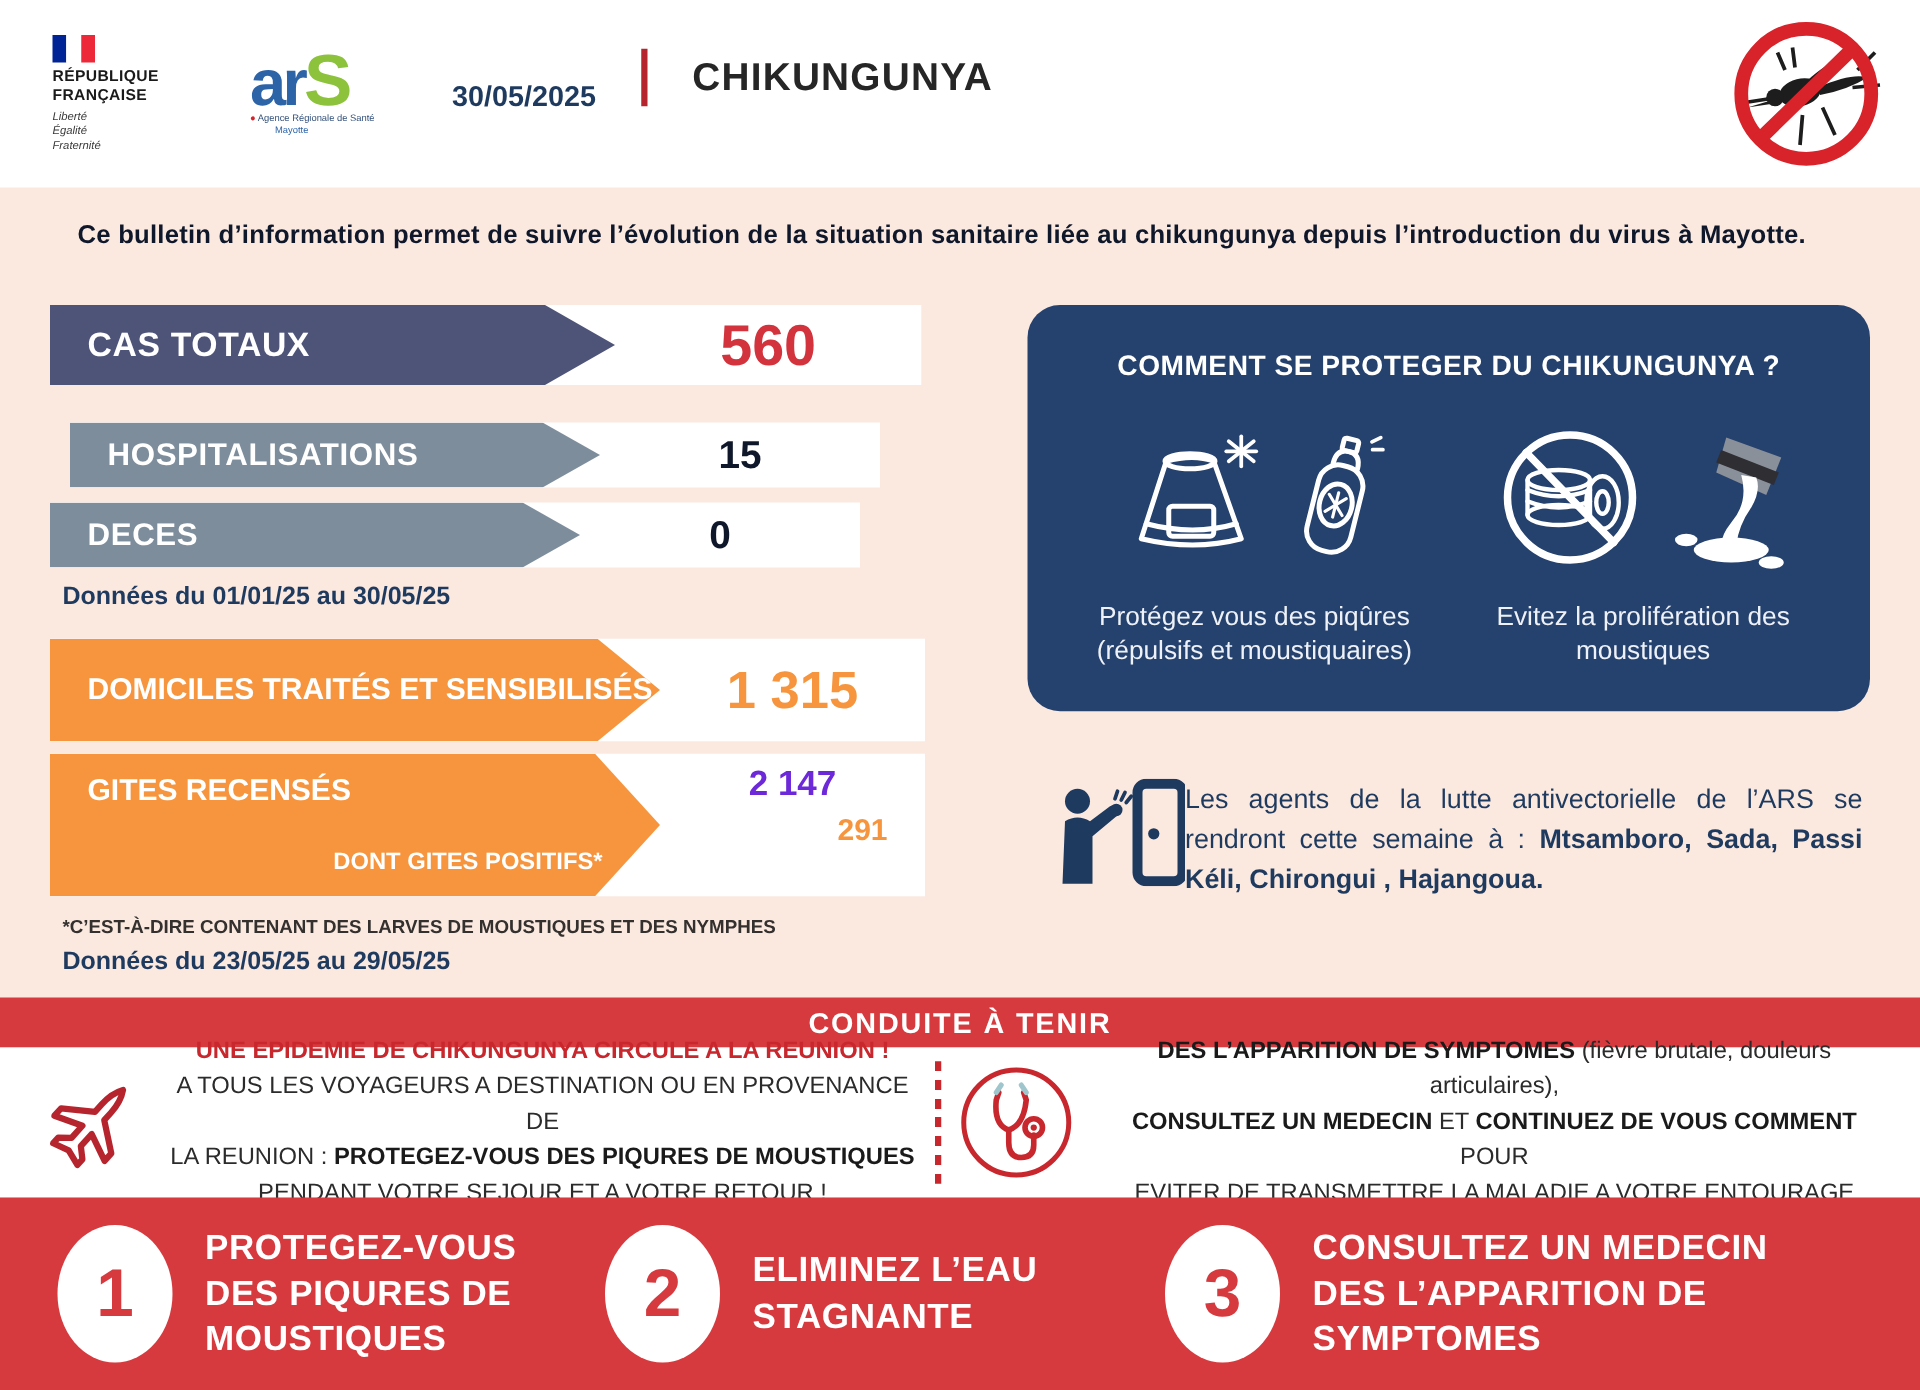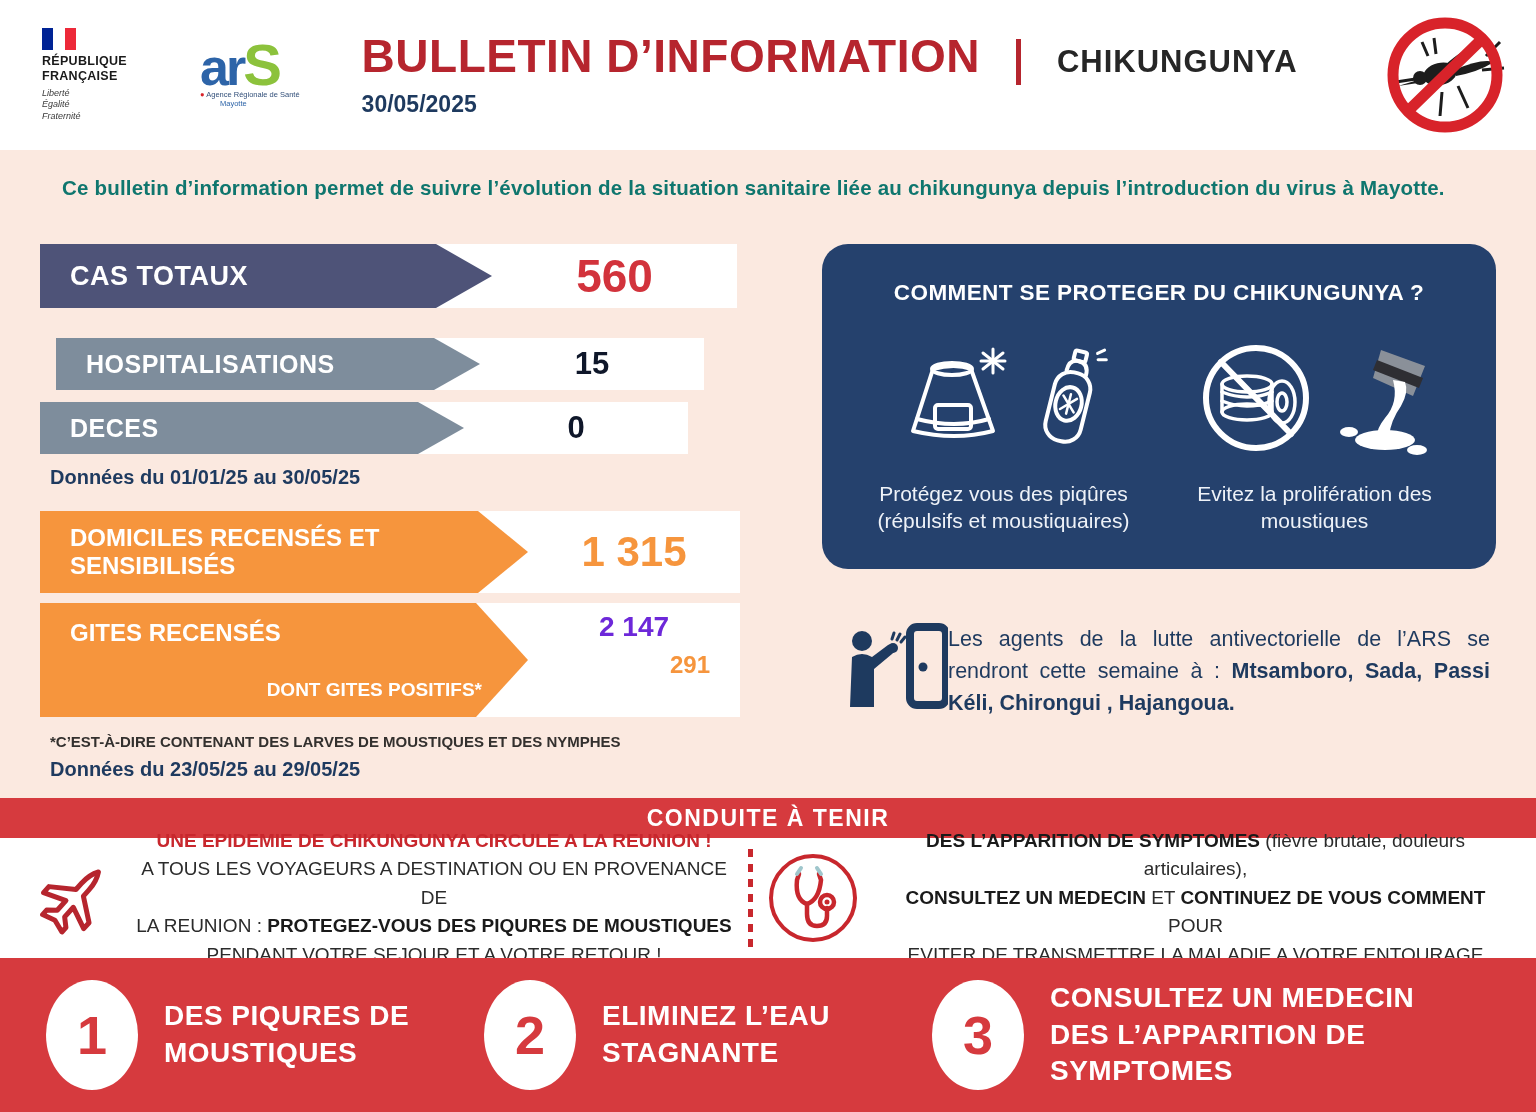--- a/index.html
+++ b/index.html
@@ -22,21 +22,21 @@
   .ars-region { font-size:7.5px; font-weight:400; color:#2d64a8;margin-left:20px; }
   .title-block { margin-left:62px; flex:none; margin-top:-4px; }
   .main-title { color:#b6252e; font-weight:900; font-size:46px; letter-spacing:.5px; }
   .main-date { color:#1e3a5f; font-weight:800; font-size:23px; margin-top:8px; }
   .title-divider { width:5px; height:46px; background:#b6252e; margin:0 36px; margin-top:-26px; flex:none; }
   .topic { color:#262626; font-weight:800; font-size:31px; letter-spacing:1px; margin-top:-26px; flex:none; }
   .no-mosquito { margin-left:auto; flex:none; }
 
   
   .main-area { flex:1; padding:26px 40px 0 40px; }
-  .intro { color:#0f766e; font-weight:700; font-size:20.5px; letter-spacing:.2px; padding-left:22px; }
+  .intro { color:#0f172a; font-weight:700; font-size:20.5px; letter-spacing:.2px; padding-left:22px; }
   .columns { display:flex; margin-top:44px; }
   .col-left { width:742px; flex:none; }
   .col-right { flex:1; padding-left:40px; }
 
   .bar { display:flex; background:#ffffff; align-items:stretch; }
   .arrow { --tip:48px; clip-path:polygon(0 0, calc(100% - var(--tip)) 0, 100% 50%, calc(100% - var(--tip)) 100%, 0 100%); display:flex; align-items:center; color:#fff; font-weight:800; padding-left:30px; flex:none; }
   .bar-value { flex:1; display:flex; align-items:center; justify-content:center; font-weight:900; }
 
   .row-cas { width:697px; height:64px; }
   .row-cas .arrow { width:452px; background:#4e5378; font-size:27px; --tip:56px; letter-spacing:.5px; }
@@ -120,21 +120,20 @@
 
     <div class="ars-logo">
       <div class="ars-word">
         <span class="ars-ar">ar</span><span class="ars-s">S</span>
       </div>
       <div class="ars-sub"><span class="dot">●</span> <span>Agence Régionale de Santé</span></div>
       <div class="ars-region">Mayotte</div>
     </div>
 
     <div class="title-block">
-      <div class="main-title">BULLETIN D’INFORMATION</div>
       <div class="main-date">30/05/2025</div>
     </div>
     <div class="title-divider"></div>
     <div class="topic">CHIKUNGUNYA</div>
 
     <div class="no-mosquito">
       <svg width="126" height="126" viewBox="0 0 126 126">
         <g stroke="#1d1d1d" stroke-width="3" fill="none">
           <path d="M14 70 L40 66 M30 96 L52 76 M58 104 L60 80 M86 96 L76 74 M104 44 L118 30 M100 58 L122 56"></path>
           <path d="M46 44 L40 30 M54 42 L52 26"></path>
@@ -172,21 +171,21 @@
         </div>
 
         <div class="bar row-small">
           <div class="arrow">DECES</div>
           <div class="bar-value">0</div>
         </div>
 
         <div class="period">Données du 01/01/25 au 30/05/25</div>
 
         <div class="bar row-dom">
-          <div class="arrow">DOMICILES RECENSÉS ET SENSIBILISÉS</div>
+          <div class="arrow">DOMICILES TRAITÉS ET SENSIBILISÉS</div>
           <div class="bar-value">1 315</div>
         </div>
 
         <div class="bar row-gites">
           <div class="gites-arrow">
             <div class="gites-label">GITES RECENSÉS</div>
             <div class="gites-sublabel">DONT GITES POSITIFS*</div>
           </div>
           <div class="gites-values">
             <div class="gites-main">2 147</div>
@@ -344,20 +343,21 @@
       </div>
     </div>
   </div>
 
   <div class="footer">
     <div class="step step-1">
       <div class="step-circle">
           <span class="step-num">1</span>
         </div>
       <div class="step-lines">
+        <div>PROTEGEZ-VOUS</div>
         <div>DES PIQURES DE</div>
         <div>MOUSTIQUES</div>
       </div>
     </div>
     <div class="step step-2">
       <div class="step-circle">
           <span class="step-num">2</span>
         </div>
       <div class="step-lines">
         <div>ELIMINEZ L’EAU</div>

